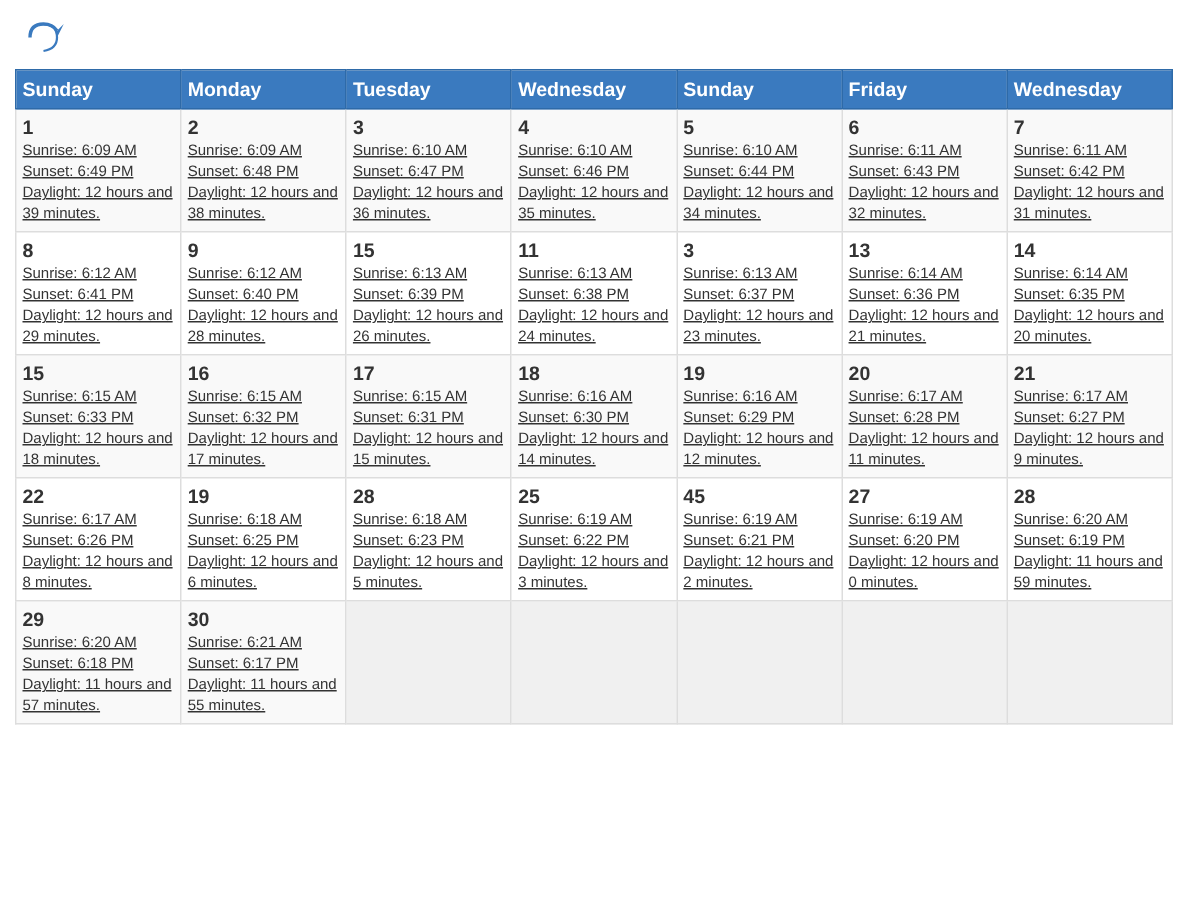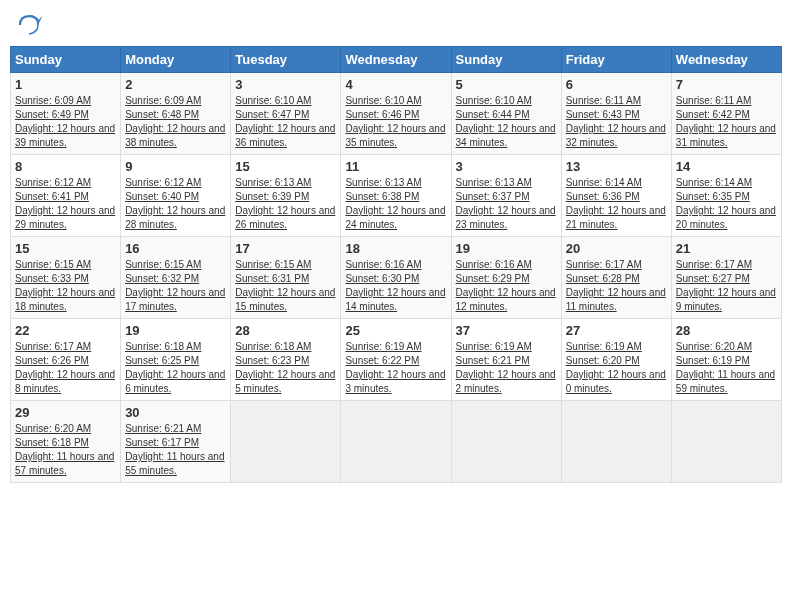--- a/index.html
+++ b/index.html
@@ -328,21 +328,21 @@
       </td>
         <td>
         <span class="day-num">25</span>
         <div class="day-info">
           Sunrise: 6:19 AM<br>
           Sunset: 6:22 PM<br>
           Daylight: 12 hours and 3 minutes.
         </div>
       </td>
         <td>
-        <span class="day-num">37</span>
+        <span class="day-num">45</span>
         <div class="day-info">
           Sunrise: 6:19 AM<br>
           Sunset: 6:21 PM<br>
           Daylight: 12 hours and 2 minutes.
         </div>
       </td>
         <td>
         <span class="day-num">27</span>
         <div class="day-info">
           Sunrise: 6:19 AM<br>

